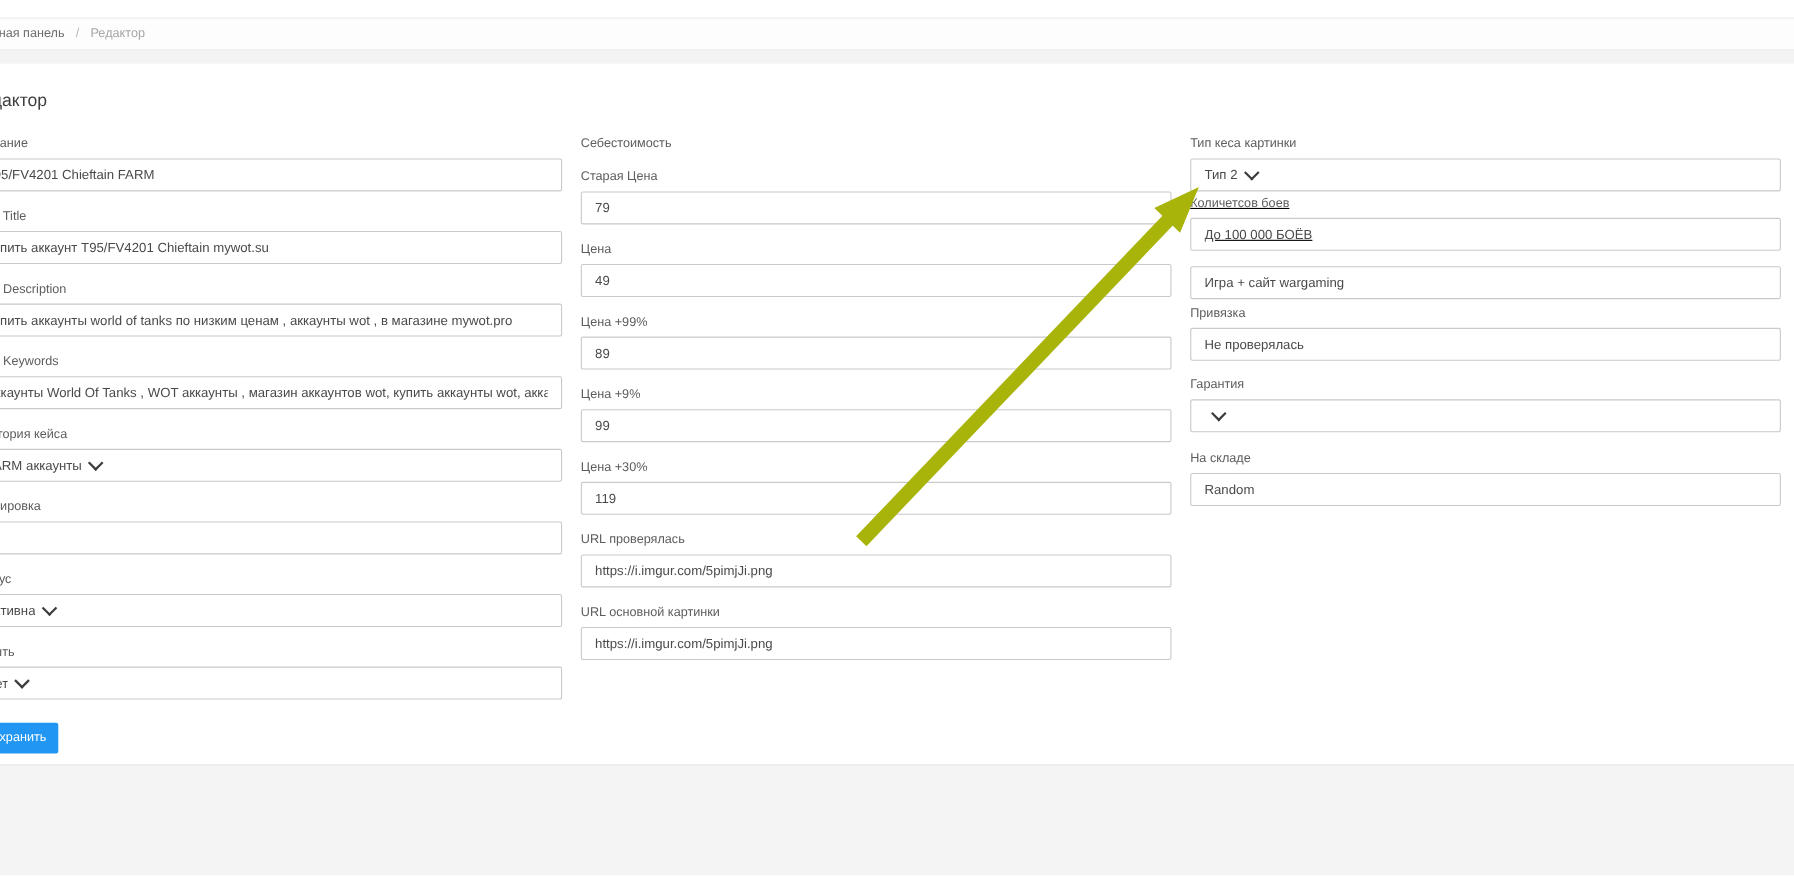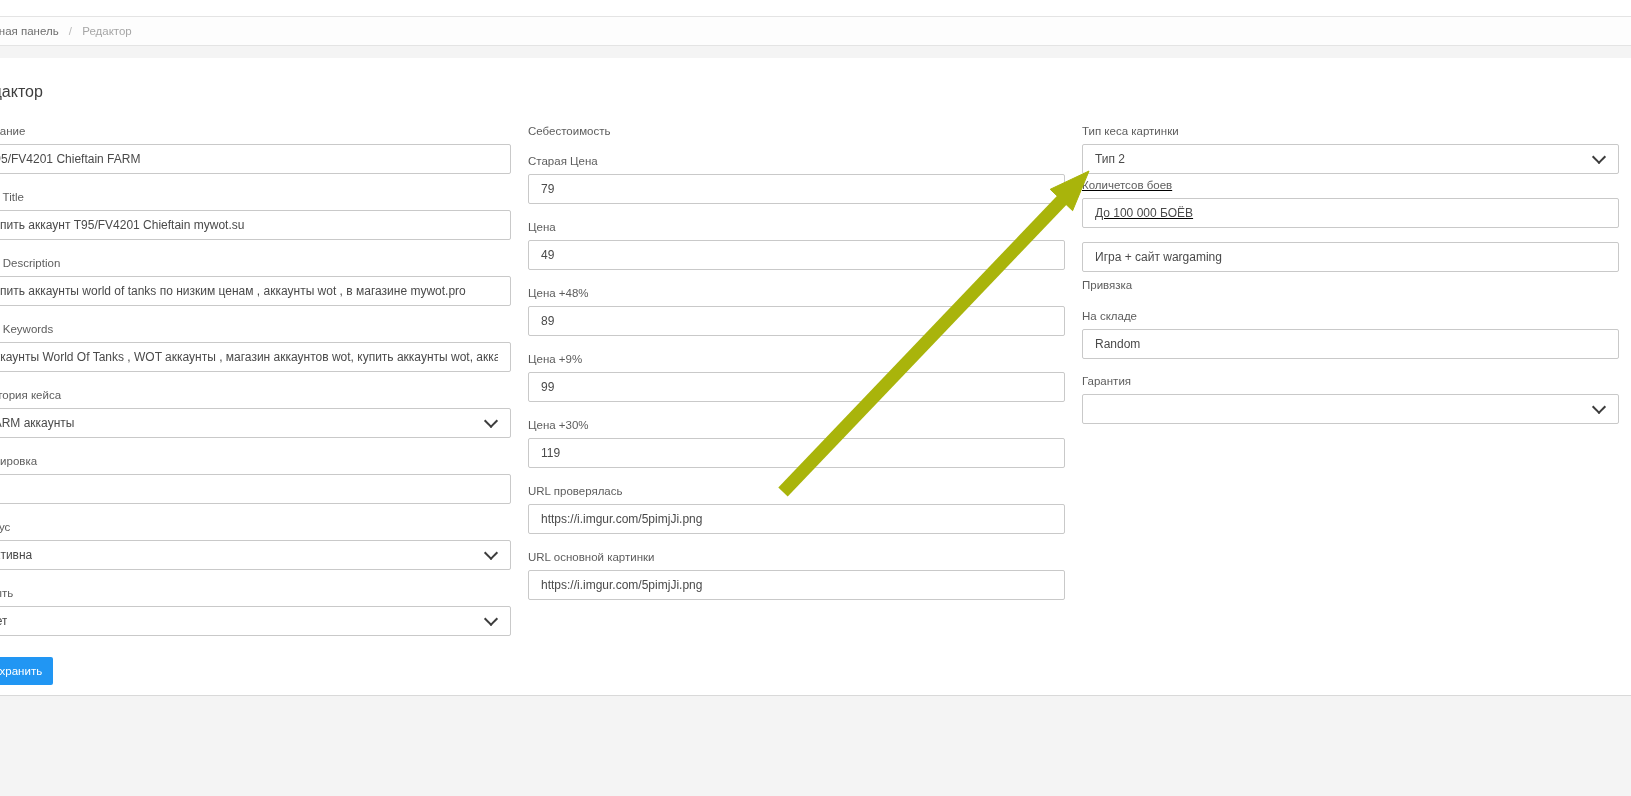--- a/index.html
+++ b/index.html
@@ -30,21 +30,21 @@
     font-size: 11.5px; color: #5d5d5d; line-height: 13px;
     margin-bottom: 6px; white-space: nowrap;
   }
   .control {
     box-sizing: border-box; display: block; width: 100%; height: 30px;
     border: 1px solid #c9c9c9; border-radius: 2px; background: #fff;
     font-family: "Liberation Sans", sans-serif; font-size: 12px; color: #4a4a4a;
     padding: 0 12px; outline: none;
   }
   .select {
-    display: flex; align-items: center; justify-content: space-between;
+    display: flex; align-items: center; 
     cursor: pointer;
   }
   .select-value { white-space: nowrap; overflow: hidden; }
   .chevron {
     flex: none; width: 8px; height: 8px; margin: -5px 2px 0 8px;
     border-right: 2px solid #3c3c3c; border-bottom: 2px solid #3c3c3c;
     transform: rotate(45deg);
   }
   .save-btn {
     display: inline-block; margin-top: 21px; border: none; border-radius: 2px;
@@ -127,21 +127,21 @@
           </div>
           <div class="row">
             <div class="field-label">Старая Цена</div>
             <input class="control" type="text" value="79" style="">
           </div>
           <div class="row">
             <div class="field-label">Цена</div>
             <input class="control" type="text" value="49" style="">
           </div>
           <div class="row">
-            <div class="field-label">Цена +48%</div>
+            <div class="field-label">Цена +99%</div>
             <input class="control" type="text" value="89" style="">
           </div>
           <div class="row">
             <div class="field-label">Цена +9%</div>
             <input class="control" type="text" value="99" style="">
           </div>
           <div class="row">
             <div class="field-label">Цена +30%</div>
             <input class="control" type="text" value="119" style="">
           </div>
@@ -164,31 +164,32 @@
           </div>
           <div class="row" style="margin-top: 5px; text-decoration: underline;">
             <div class="field-label">Количетсов боев</div>
             <input class="control" type="text" value="До 100 000 БОЁВ" style="">
           </div>
           <div class="row" style="margin-top: 14px;">
             <input class="control" type="text" value="Игра + сайт wargaming" style="">
           </div>
           <div class="row" style="margin-top: 7px;">
             <div class="field-label">Привязка</div>
+            <input class="control" type="text" value="Не проверялась" style="">
+          </div>
+          <div class="row" style="margin-top: 16px;">
+            <div class="field-label">Гарантия</div>
+            <div class="control select">
+              <span class="select-value"></span>
+              <span class="chevron"></span>
+            </div>
           </div>
           <div class="row" style="margin-top: 18px;">
             <div class="field-label">На складе</div>
             <input class="control" type="text" value="Random" style="">
-          </div>
-          <div class="row" style="margin-top: 16px;">
-            <div class="field-label">Гарантия</div>
-            <div class="control select">
-              <span class="select-value"></span>
-              <span class="chevron"></span>
-            </div>
           </div>
         </div>
     </div>
     <button class="save-btn" style="background: rgb(33, 150, 243);">Сохранить</button>
   </div>
 </div>
 
 <div class="footer"></div>
 
 <svg class="arrow-overlay" viewBox="0 0 1631 796">

